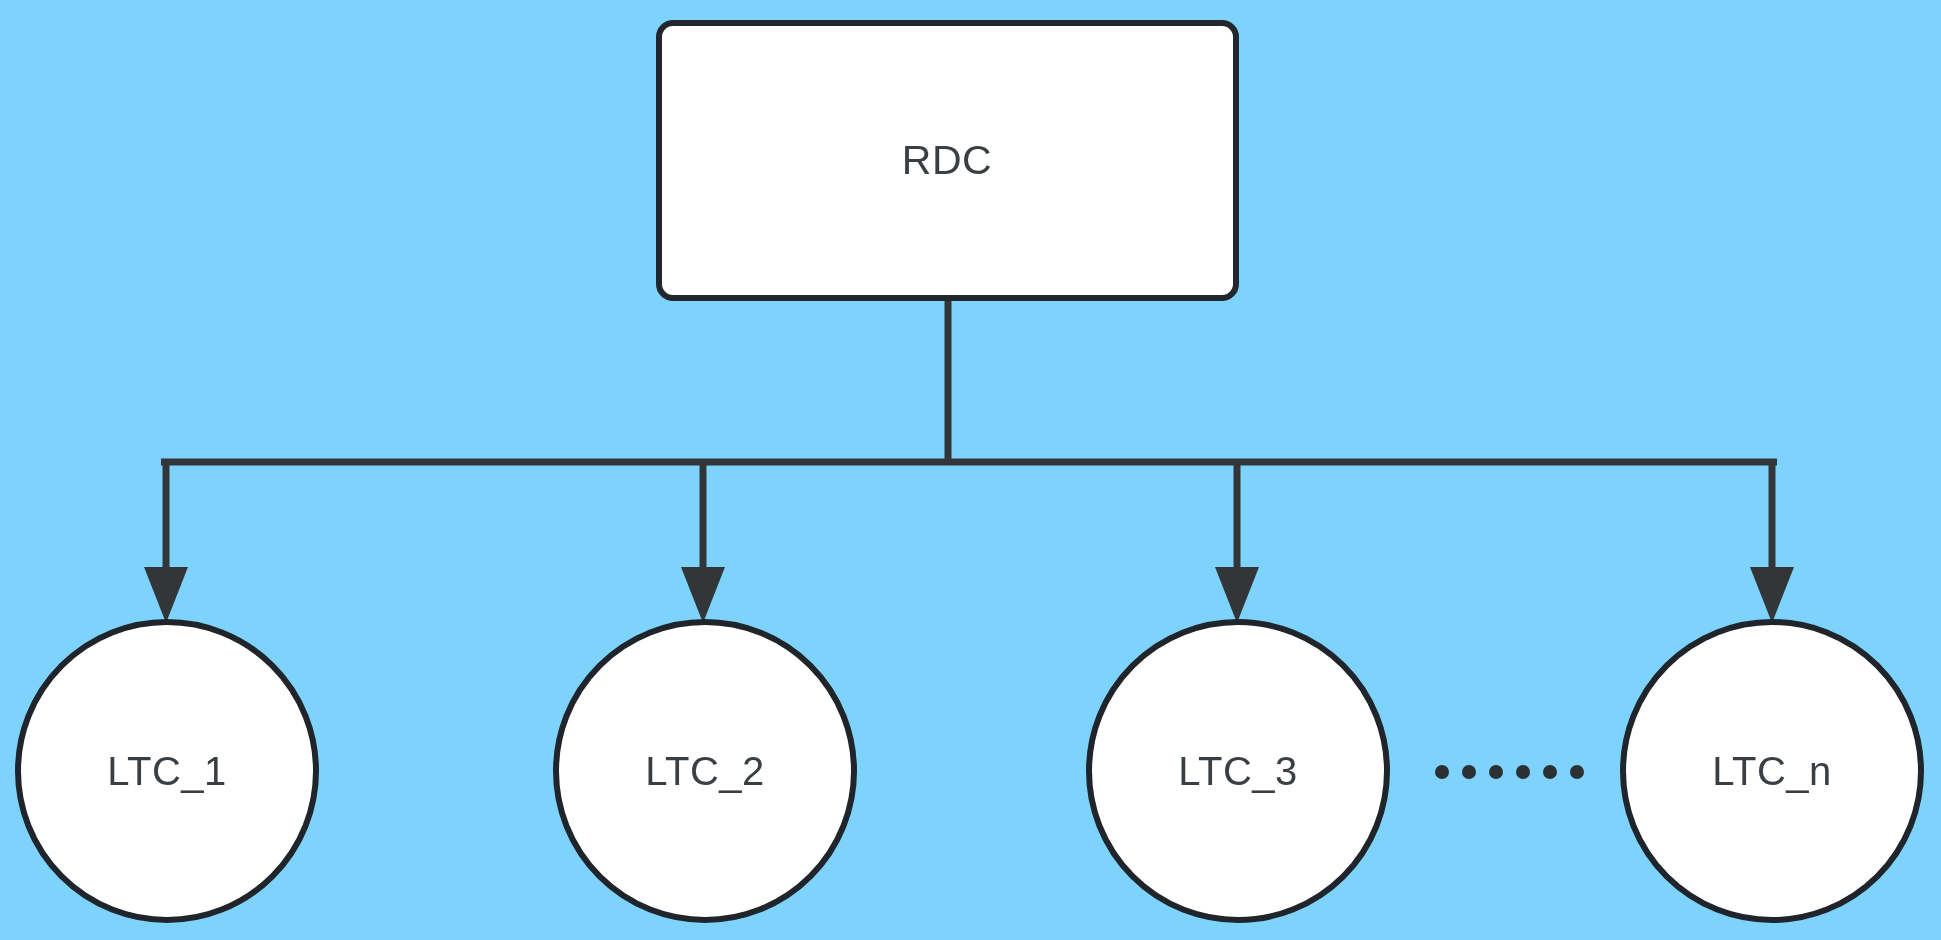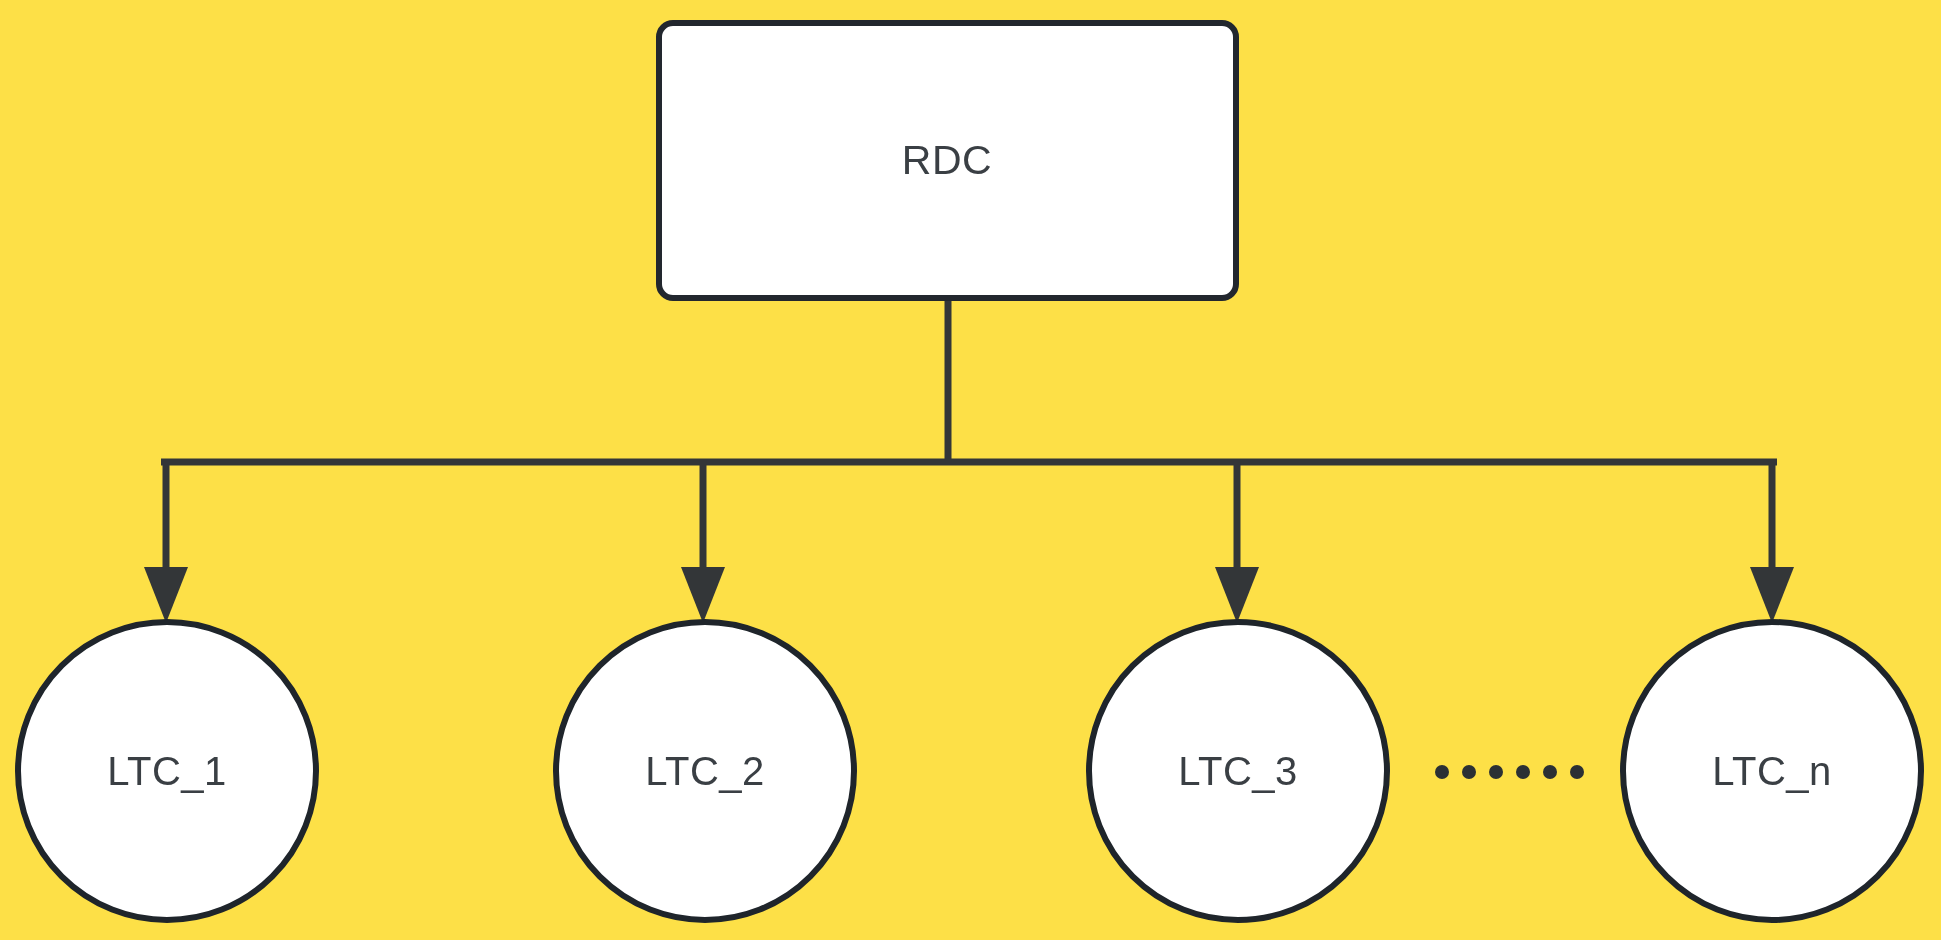--- a/index.html
+++ b/index.html
@@ -11,21 +11,21 @@
   body {
     font-family: "Liberation Sans", sans-serif;
     width: 1941px;
     height: 940px;
     overflow: hidden;
   }
   #diagram-root {
     position: relative;
     width: 1941px;
     height: 940px;
-    background: #fde047;
+    background: #7dd3fc;
   }
   #diagram-svg {
     position: absolute;
     top: 0;
     left: 0;
     width: 1941px;
     height: 940px;
     display: block;
   }
   .node-label {

